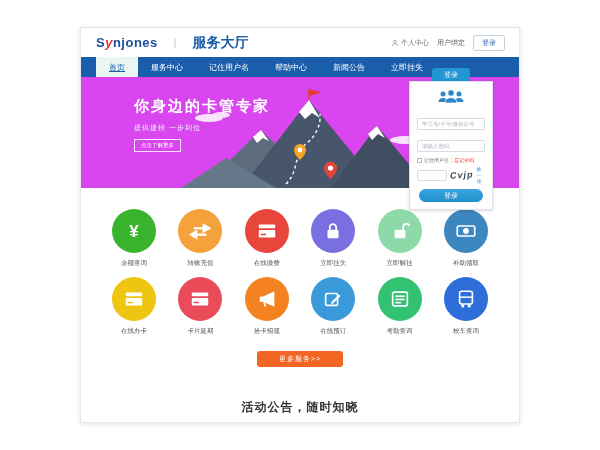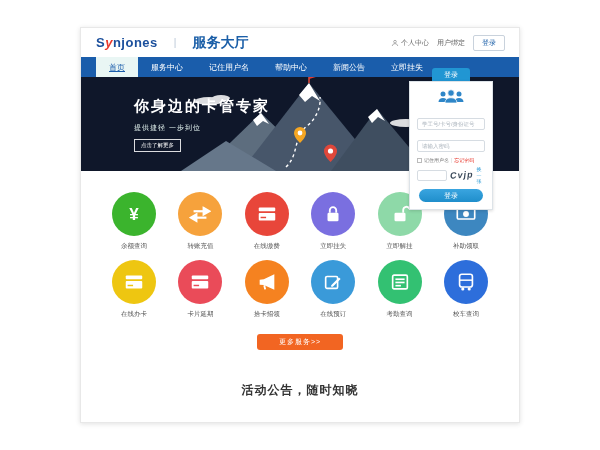--- a/index.html
+++ b/index.html
@@ -17,21 +17,21 @@
   .top-right { display:flex; align-items:center; gap:8px; }
   .top-link { font-size:7px; color:#666; display:flex; align-items:center; gap:2px; cursor:pointer; }
   .top-login-btn { font-size:7px; color:#1b5fa8; border:1px solid #c9d2dc; border-radius:2px; padding:2px 8px; background:#fff; cursor:pointer; }
 
   
   .nav { height:20px; background:#1a5dab; display:flex; align-items:stretch; padding-left:15px; }
   .nav-item { color:#fff; font-size:8px; display:flex; align-items:center; padding:0 13px; cursor:pointer; }
   .nav-item.active { background:#e9f6f4; color:#1a5dab;text-decoration:underline; }
 
   
-  .hero { position:relative; height:94px; background:#0f172a; overflow:hidden; }
+  .hero { position:relative; height:111px; background:#d946ef; overflow:hidden; }
   .hero-copy { position:absolute; left:53px; top:20px; z-index:2; }
   .hero-title { color:#fff; font-size:15px; font-weight:bold; letter-spacing:2px; }
   .hero-sub { color:#eafaf6; font-size:7px; margin-top:7px; letter-spacing:1px; }
   .hero-cta { display:inline-block; margin-top:6px; font-size:5.5px; color:#fff; border:1px solid rgba(255,255,255,.85); padding:2px 6px; cursor:pointer; }
   .hero-art { position:absolute; left:100px; bottom:0; z-index:1; }
 
   
   .login-wrap { position:absolute; left:328px; top:40px; width:84px; z-index:5; }
   .login-tab { width:38px; height:13px; margin:0 auto; background:#2196d3; color:#fff; font-size:7px;
                display:flex; align-items:center; justify-content:center; border-radius:3px 3px 0 0; cursor:pointer; }

